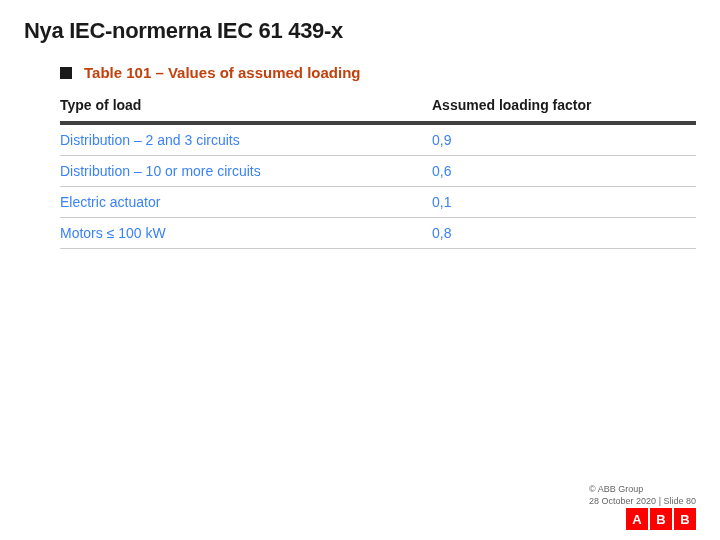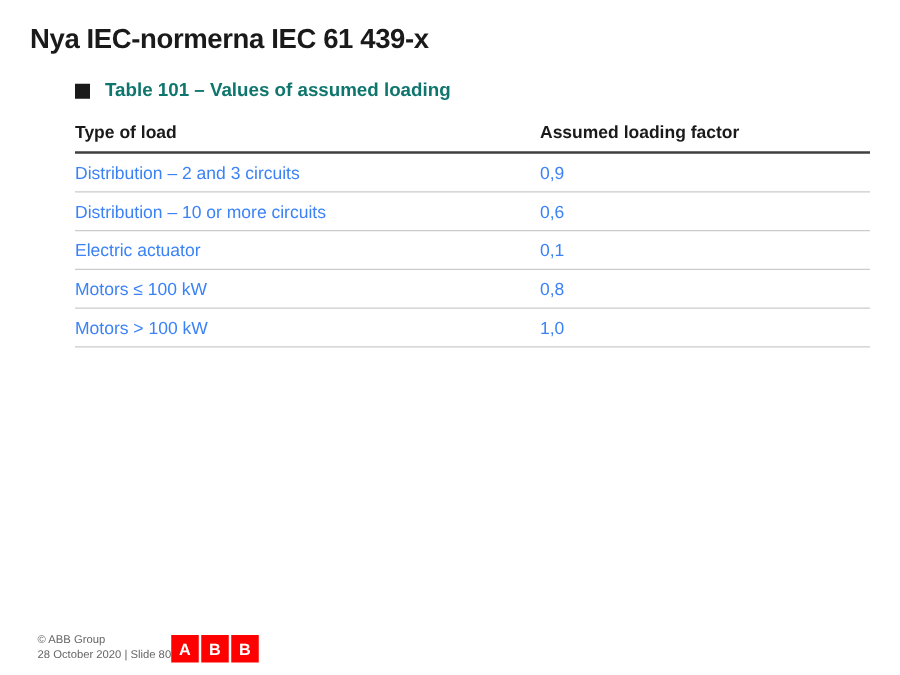--- a/index.html
+++ b/index.html
@@ -40,36 +40,36 @@
       height: 12px;
       background: #1a1a1a;
       margin-top: 3px;
       margin-right: 12px;
       flex-shrink: 0;
     }
 
     .table-title {
       font-size: 15px;
       font-weight: bold;
-      color: #0f766e;
+      color: #c2410c;
     }
 
     .data-table {
       width: 100%;
       border-collapse: collapse;
       margin-top: 8px;
     }
 
     .data-table thead tr th {
       font-size: 14px;
       font-weight: bold;
       color: #1a1a1a;
       padding: 6px 12px 8px 12px;
       text-align: left;
-      border-bottom: 2px solid #404040;
+      border-bottom: 4px solid #404040;
     }
 
     .data-table thead tr th:first-child {
       padding-left: 0;
       width: 360px;
     }
 
     .data-table tbody tr td {
       font-size: 14px;
       color: #3b82f6;
@@ -81,20 +81,21 @@
       padding-left: 0;
     }
 
     .footer {
       position: absolute;
       bottom: 10px;
       left: 30px;
       right: 24px;
       display: flex;
       align-items: flex-end;
+      flex-direction: column;
     }
 
     .footer-text {
       font-size: 9px;
       color: #666666;
       line-height: 1.4;
     }
 
     .abb-logo {
       display: flex;
@@ -150,24 +151,20 @@
           <td>0,6</td>
         </tr>
         <tr>
           <td>Electric actuator</td>
           <td>0,1</td>
         </tr>
         <tr>
           <td>Motors ≤ 100 kW</td>
           <td>0,8</td>
         </tr>
-        <tr>
-          <td>Motors &gt; 100 kW</td>
-          <td>1,0</td>
-        </tr>
       </tbody>
   </table>
 </div>
 
 <div class="footer">
   <div class="footer-text">
     <div>© ABB Group</div>
     <div>28 October 2020 | Slide 80</div>
   </div>
   <div class="abb-logo">

